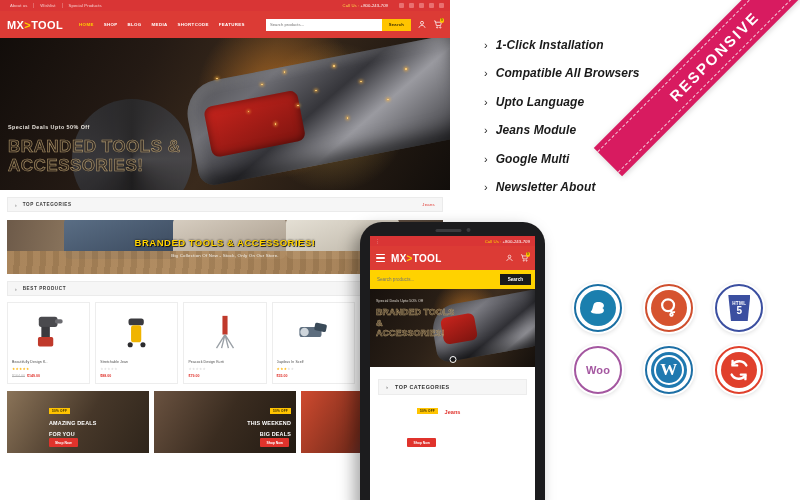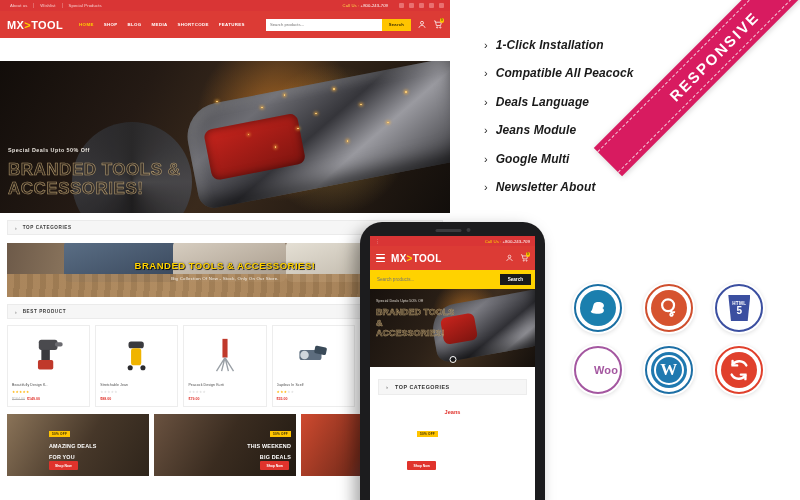--- a/index.html
+++ b/index.html
@@ -61,21 +61,20 @@
     display:flex; align-items:center; justify-content:center; font-weight:700;
   }
 
   
   .hero {
     height: 152px; position: relative; overflow: hidden;
     background:
       radial-gradient(circle at 62% 38%, rgba(255,150,40,.55) 0%, rgba(255,120,20,0) 28%),
       radial-gradient(circle at 74% 52%, rgba(255,200,90,.35) 0%, rgba(255,180,60,0) 22%),
       linear-gradient(120deg,#120d0a 0%,#241a14 30%,#3a2a1c 52%,#120e0b 100%);
-    margin-top: 23px;
   }
   .hero .sparks { position:absolute; inset:0; }
   .hero .sparks i {
     position:absolute; width:1.5px; height:1.5px; border-radius:50%;
     background:#ffd27a; box-shadow:0 0 3px 1px rgba(255,180,60,.85);
   }
   .hero .tool {
     position:absolute; right:-4%; top:14%; width:62%; height:68%;
     background: linear-gradient(150deg,#4b4b4f 0%,#6d6d73 22%,#35353a 46%,#9a9aa0 64%,#2c2c30 100%);
     border-radius: 34px 10px 26px 16px;
@@ -242,21 +241,21 @@
   .badge { width: 52px; height: 52px; border-radius: 50%; background:#fff;
     display:flex; align-items:center; justify-content:center; position:relative;
     box-shadow: 0 1px 4px rgba(0,0,0,.13); }
   .badge .ring { position:absolute; inset:2px; border-radius:50%; border:2.5px solid currentColor; }
   .badge .core { width:36px; height:36px; border-radius:50%; display:flex;
     align-items:center; justify-content:center; color:#fff; font-weight:700; }
   .badge .core.hollow { background: transparent; }
   .b-boot { color:#1a6fa3; } .b-boot .core { background:#1b7fae; }
   .b-sass { color:#cf4f2e; } .b-sass .core { background:#d6532f; }
   .b-html { color:#3b4fa0; } .b-html .core { background:#ffffff; }
-  .b-woo  { color:#a457a0;justify-content:flex-end; } .b-woo  .core { background:#ffffff; }
+  .b-woo  { color:#a457a0; } .b-woo  .core { background:#ffffff; }
   .b-wp   { color:#1d6fa5; } .b-wp   .core { background:#1f79b0; }
   .b-rsp  { color:#e0402c; } .b-rsp  .core { background:#e0402c; }
   .badge .lbl { font-size: 9.5px; letter-spacing:.2px; }
   .h5shield { width: 22px; height: 26px; background:#3b4fa0; position:relative;
     clip-path: polygon(0 0,100% 0,88% 100%,50% 112%,12% 100%); display:flex;
     flex-direction:column; align-items:center; justify-content:center; color:#fff;}
   .h5shield .h5t{ font-size:4.6px; letter-spacing:.4px; font-weight:700;}
   .h5shield .h5n{ font-size:10px; font-weight:700; line-height:10px;}
 
   .wp-mark { width: 30px; height: 30px; border-radius:50%; border:2px solid #fff;
@@ -485,25 +484,25 @@
     </div>
   </div>
 
   <div class="features">
     <div class="feat">
       <span class="fc">›</span>
       <span class="fl">1-Click Installation</span>
     </div>
     <div class="feat">
       <span class="fc">›</span>
-      <span class="fl">Compatible All Peacock</span>
+      <span class="fl">Compatible All Browsers</span>
     </div>
     <div class="feat">
       <span class="fc">›</span>
-      <span class="fl">Deals Language</span>
+      <span class="fl">Upto Language</span>
     </div>
     <div class="feat">
       <span class="fc">›</span>
       <span class="fl">Jeans Module</span>
     </div>
     <div class="feat">
       <span class="fc">›</span>
       <span class="fl">Google Multi</span>
     </div>
     <div class="feat">

